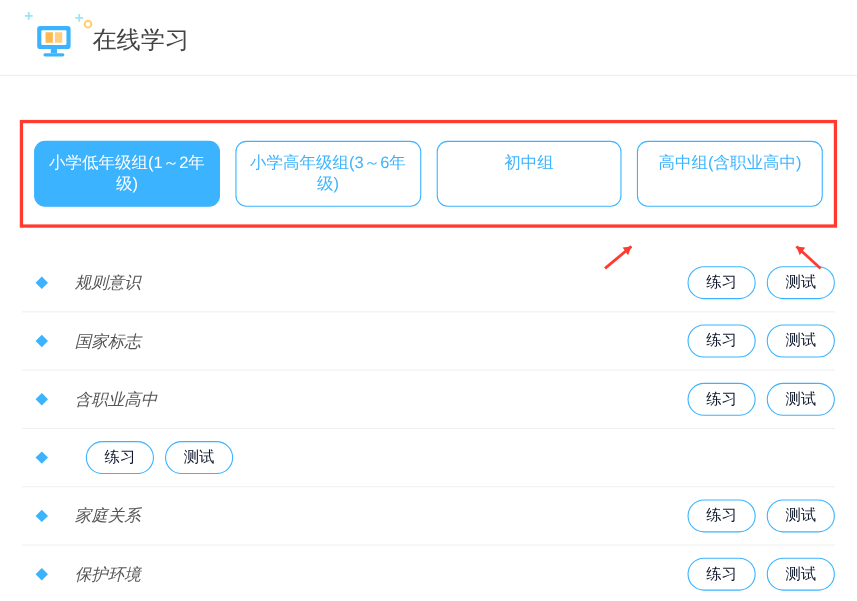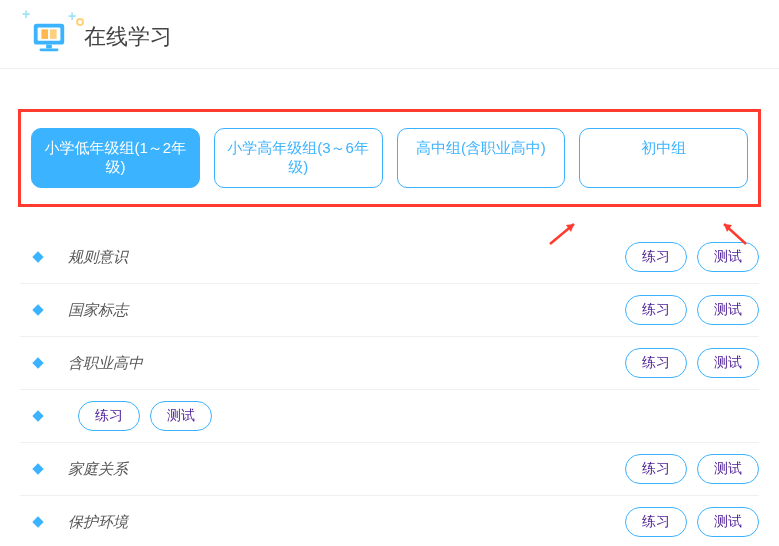--- a/index.html
+++ b/index.html
@@ -79,21 +79,21 @@
     flex-shrink: 0;
   }
   .row-label {
     flex: 1;
     font-size: 15px;
     color: #555;
     font-style: italic;
   }
   .pill {
     border: 1px solid #3bb3ff;
-    color: #4c1d95;
+    color: #0f172a;
     border-radius: 16px;
     padding: 5px 16px;
     font-size: 14px;
     margin-left: 10px;
     background: #fff;
     cursor: pointer;
   }
   .arrow {
     position: absolute;
     pointer-events: none;
@@ -114,22 +114,22 @@
     <path d="M21 12 h7 v10 h-7z" fill="#ffcf80"></path>
     <rect x="17" y="28" width="6" height="4" fill="#3bb3ff"></rect>
     <rect x="10" y="32" width="20" height="3" rx="1.5" fill="#3bb3ff"></rect>
   </svg>
   <div class="page-title">在线学习</div>
 </div>
 
 <div class="tabs-wrap">
   <div class="tab active">小学低年级组(1～2年级)</div>
   <div class="tab">小学高年级组(3～6年级)</div>
+  <div class="tab">初中组</div>
   <div class="tab">高中组(含职业高中)</div>
-  <div class="tab">初中组</div>
 </div>
 
 <div class="list">
 
   <div class="row">
     <div class="bullet"></div>
     <div class="row-label">规则意识</div>
     <div class="pill">练习</div>
     <div class="pill">测试</div>
   </div>

